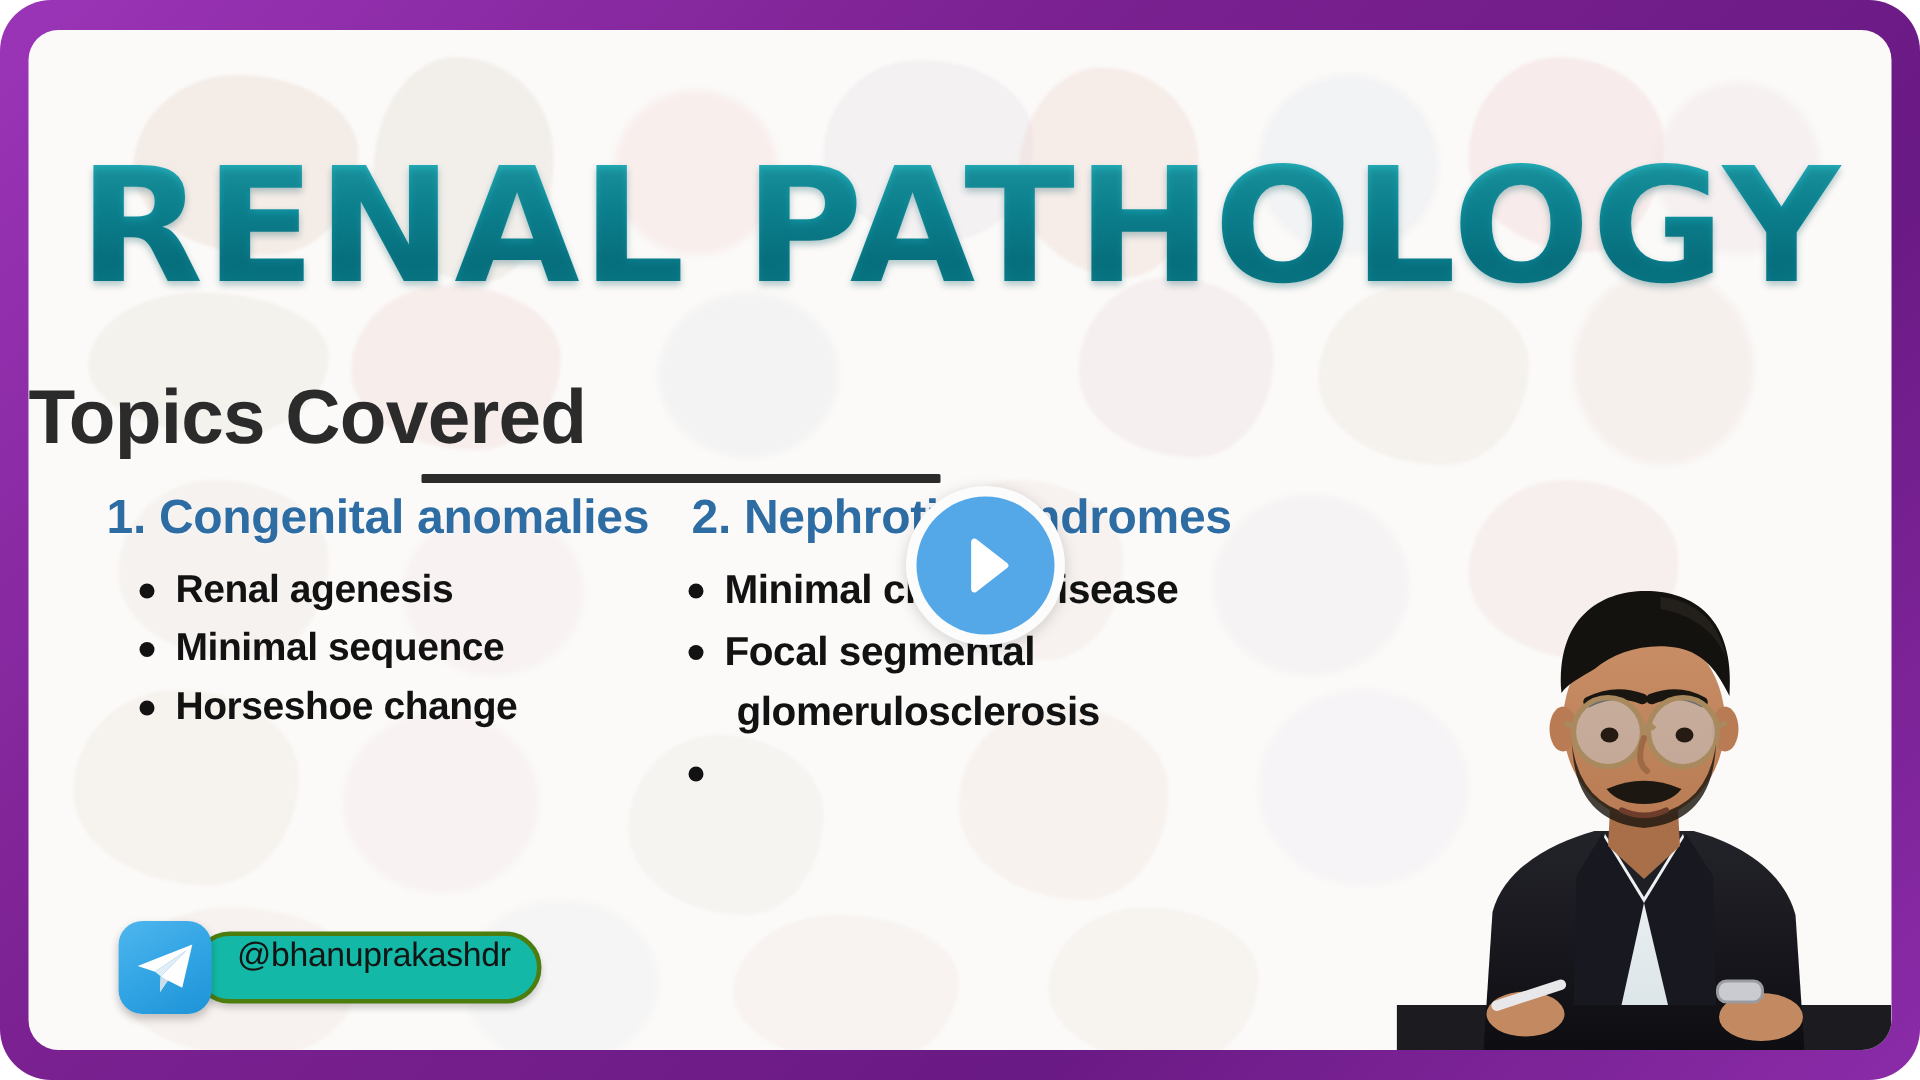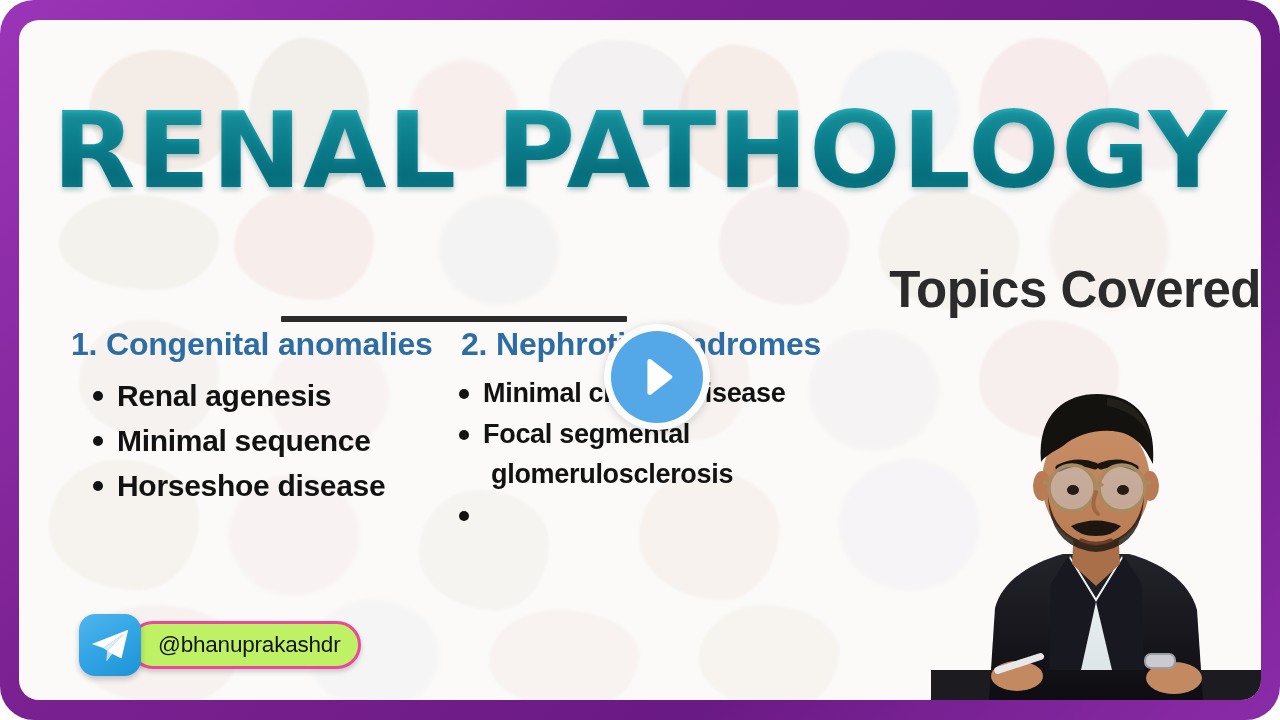--- a/index.html
+++ b/index.html
@@ -35,21 +35,21 @@
   }
   #title-shadow {
     position:absolute; left:0; right:0; top:78px; text-align:center;
     font-family:"DejaVu Sans", sans-serif;
     font-weight:bold; font-size:106px; line-height:1; letter-spacing:1px;
     color:rgba(6,80,92,.33); transform:scaleX(1.02) translate(3px,4px);
     filter:blur(2.5px); white-space:nowrap; z-index:-1;
   }
 
   
-  #subtitle-wrap { position:absolute; left:0; right:0; top:240px; text-align:right; }
+  #subtitle-wrap { position:absolute; left:0; right:0; top:228px; text-align:left; }
   #subtitle {
     display:inline-block; font-size:51px; font-weight:bold; color:#2B2B2B;
     letter-spacing:-.5px; padding-bottom:6px;
   }
   #subtitle-rule {
     position:absolute; left:262px; top:296px; width:346px; height:6px;
     background:#2B2B2B; border-radius:1px;
   }
 
   
@@ -65,21 +65,21 @@
   }
   #col-left .col-head  { padding-left:16px; }
   #col-right .col-head { padding-left:10px; }
 
   ul.topics { list-style:none; }
   ul.topics > li {
     position:relative; padding-left:32px;
     font-size:27px; font-weight:bold; color:#121212;
     line-height:1.50; letter-spacing:-.3px;
   }
-  #col-left ul.topics > li  { padding-left:62px; font-size:30px; }
+  #col-left ul.topics > li  { padding-left:62px; font-size:26px; }
   #col-left ul.topics > li::before { left:38px; }
   ul.topics > li::before {
     content:""; position:absolute; left:8px; top:.60em;
     width:10px; height:10px; border-radius:50%; background:#121212;
   }
   .sub-line { display:block; padding-left:8px; }
 
   
   #play {
     position:absolute; left:585px; top:304px; width:106px; height:106px;
@@ -97,22 +97,22 @@
   #tg { position:absolute; left:60px; top:594px; height:62px; display:flex; align-items:center; }
   #tg-icon {
     width:62px; height:62px; border-radius:16px;
     background:linear-gradient(150deg,#4FB6EE 0%,#2FA3E3 55%,#1E93D6 100%);
     box-shadow:0 3px 6px rgba(0,0,0,.22);
     display:flex; align-items:center; justify-content:center; position:relative; z-index:3;
   }
   #tg-plane { width:46px; height:46px; }
   #tg-pill {
     margin-left:-12px; height:48px; padding:0 18px 0 26px;
-    display:flex; align-items:center;
-    background:#bef264; border:3px solid #ec4899; border-radius:26px;
+    display:flex; align-items:flex-start;
+    background:#14b8a6; border:3px solid #4d7c0f; border-radius:26px;
     box-shadow:0 3px 5px rgba(0,0,0,.18);
   }
   #tg-handle { font-size:22.5px; font-weight:normal; color:#141414; letter-spacing:-.2px; }
 
   
   #presenter { position:absolute; right:0; bottom:0; width:330px; height:360px; overflow:hidden; }
 </style>
 </head>
 <body>
 
@@ -162,21 +162,21 @@
     </div>
     <div id="subtitle-rule"></div>
 
     <div id="cols">
 
       <div class="col" id="col-left">
         <div class="col-head">1. Congenital anomalies</div>
         <ul class="topics">
           <li><span>Renal agenesis</span></li>
           <li><span>Minimal sequence</span></li>
-          <li><span>Horseshoe disease</span></li>
+          <li><span>Horseshoe change</span></li>
         </ul>
       </div>
 
       <div class="col" id="col-right">
         <div class="col-head">2. Nephrotic syndromes</div>
         <ul class="topics">
           <li>
             <span>Minimal change disease</span>
           </li>
           <li>

